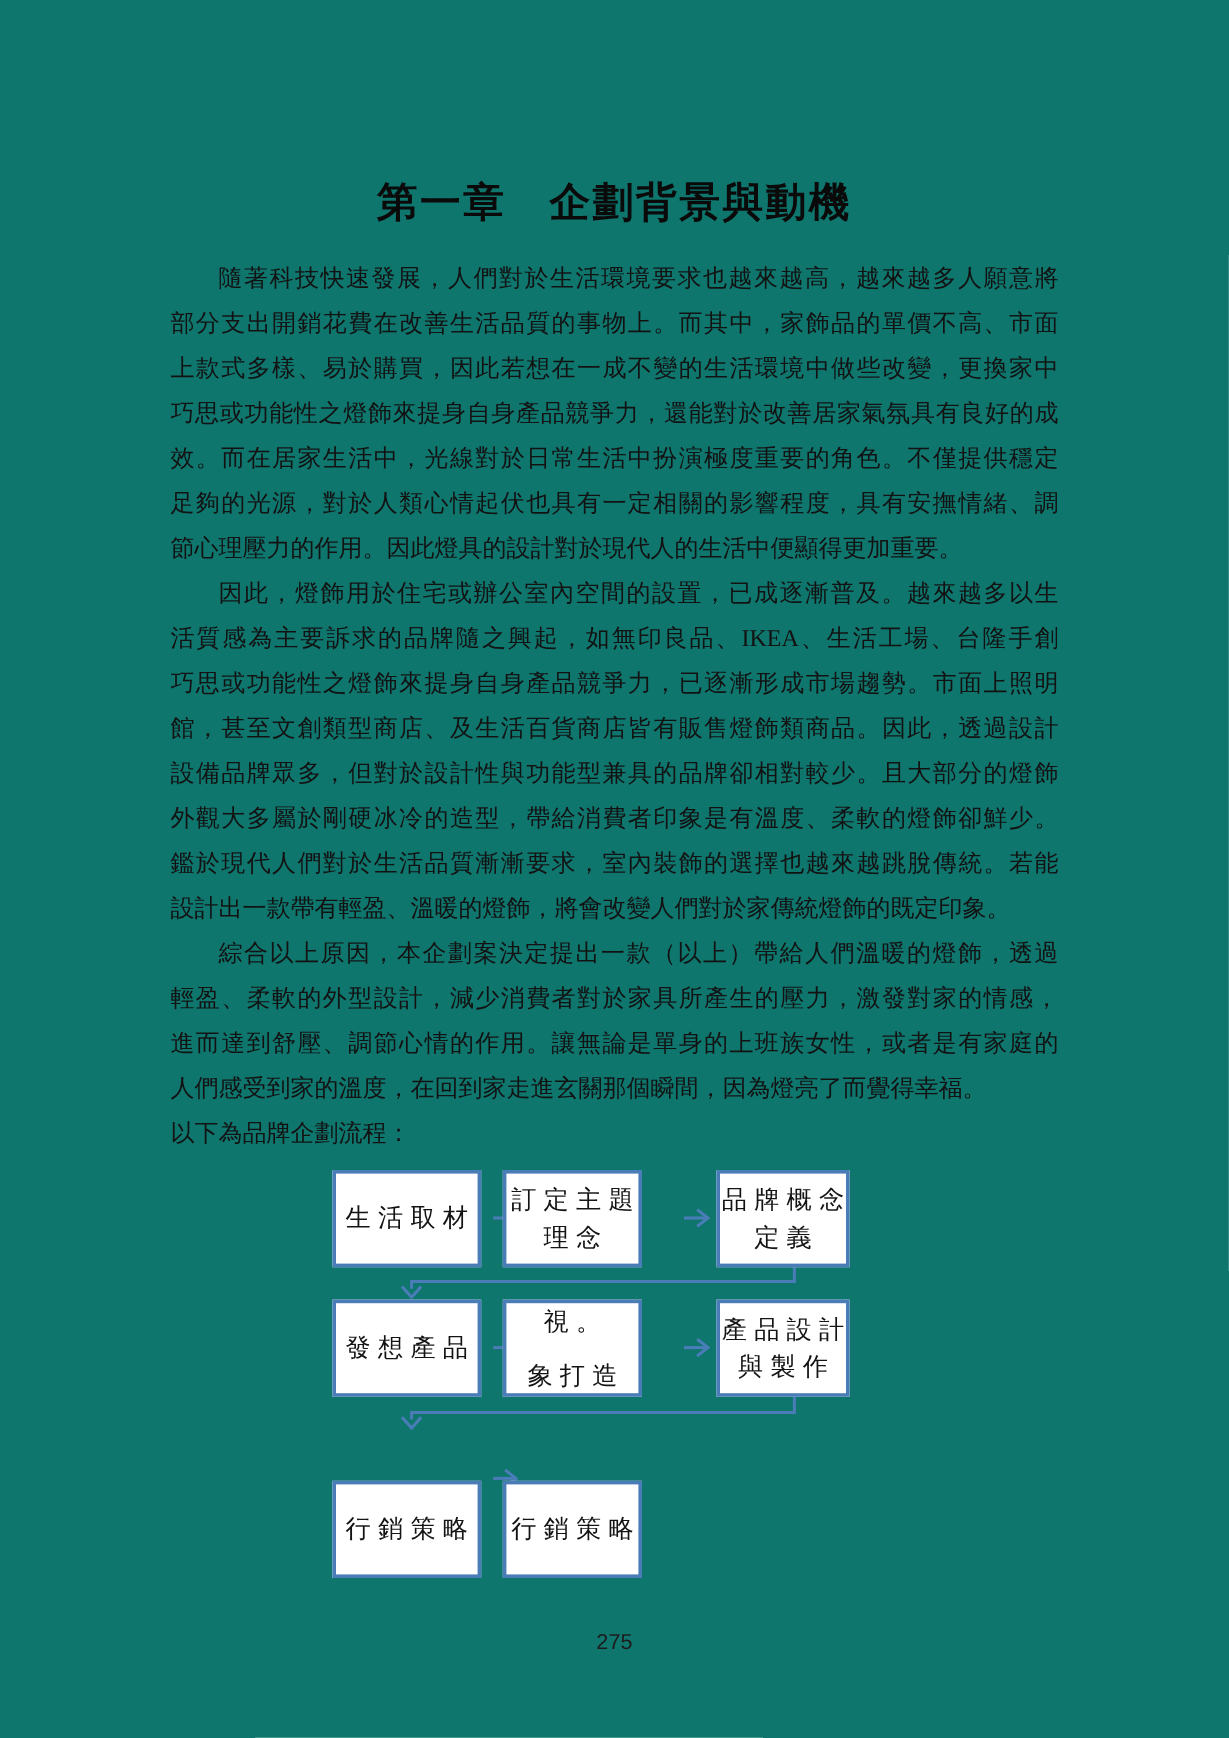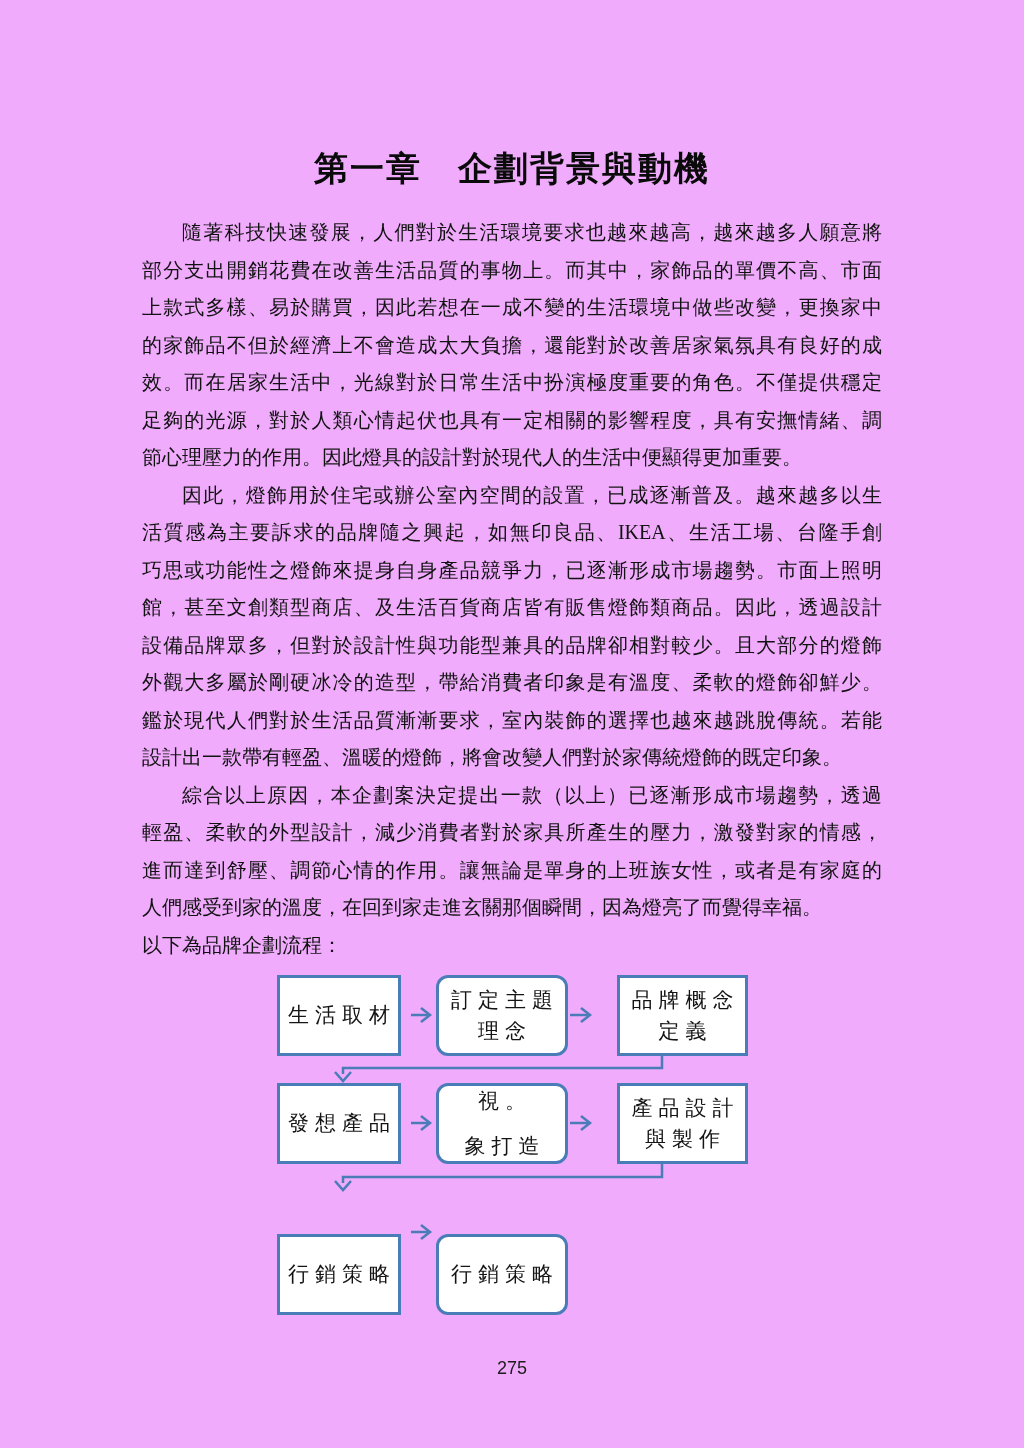--- a/index.html
+++ b/index.html
@@ -1,20 +1,20 @@
 <!DOCTYPE html>
 <html><head>
 <meta charset="utf-8">
 <style>
   html,body { margin:0; padding:0; }
   body {
     width:1024px; height:1448px; background:#ffffff;
     font-family:"Liberation Serif","DejaVu Serif",serif; color:#121212;
   }
-  .page { position:relative; width:1024px; height:1448px; background:#f0abfc; overflow:hidden; }
+  .page { position:relative; width:1024px; height:1448px; background:#0f766e; overflow:hidden; }
 
   .title {
     position:absolute; top:146px; left:0; width:1024px; margin:0;
     text-align:center; font-size:34px; font-weight:600; letter-spacing:2px; color:#0a0a0a;
   }
 
   .body-text { position:absolute; top:214px; left:142px; width:740px; }
   .body-line {
     font-size:20px; height:37.5px; line-height:37.5px;
     text-align:justify; text-align-last:justify; overflow:hidden;
@@ -31,52 +31,52 @@
     display:flex; flex-direction:column; align-items:center; justify-content:center;
     font-size:21px; color:#141414;
   }
   .fbox .bl { line-height:31px; letter-spacing:6px; text-indent:6px; text-align:center; white-space:nowrap; }
   .fbox.wide-gap .bl { line-height:45px; }
 
   .r1 { top:15px;  height:81px; }
   .r2 { top:123px; height:81px; }
   .r3 { top:232px; height:81px;margin-top:42px; }
   .c1 { left:277px; width:124px; }
-  .c2 { left:436px; width:132px;border-radius:12px; }
-  .c3 { left:597px; width:131px;margin-left:20px; }
+  .c2 { left:419px; width:116px; }
+  .c3 { left:597px; width:111px; }
 
   .page-number {
     position:absolute; top:1358px; left:0; width:1024px; text-align:center;
     font-family:"Liberation Sans","DejaVu Sans",sans-serif; font-size:18px; color:#1c1c1c;
   }
 </style>
 </head>
 <body>
 
 <div class="page">
 
   <h1 class="title">第一章　企劃背景與動機</h1>
 
   <div class="body-text">
     <div class="body-line p-start">隨著科技快速發展，人們對於生活環境要求也越來越高，越來越多人願意將</div>
     <div class="body-line">部分支出開銷花費在改善生活品質的事物上。而其中，家飾品的單價不高、市面</div>
     <div class="body-line">上款式多樣、易於購買，因此若想在一成不變的生活環境中做些改變，更換家中</div>
-    <div class="body-line">的家飾品不但於經濟上不會造成太大負擔，還能對於改善居家氣氛具有良好的成</div>
+    <div class="body-line">巧思或功能性之燈飾來提身自身產品競爭力，還能對於改善居家氣氛具有良好的成</div>
     <div class="body-line">效。而在居家生活中，光線對於日常生活中扮演極度重要的角色。不僅提供穩定</div>
     <div class="body-line">足夠的光源，對於人類心情起伏也具有一定相關的影響程度，具有安撫情緒、調</div>
     <div class="body-line p-last">節心理壓力的作用。因此燈具的設計對於現代人的生活中便顯得更加重要。</div>
     <div class="body-line p-start">因此，燈飾用於住宅或辦公室內空間的設置，已成逐漸普及。越來越多以生</div>
     <div class="body-line">活質感為主要訴求的品牌隨之興起，如無印良品、IKEA、生活工場、台隆手創</div>
     <div class="body-line">巧思或功能性之燈飾來提身自身產品競爭力，已逐漸形成市場趨勢。市面上照明</div>
     <div class="body-line">館，甚至文創類型商店、及生活百貨商店皆有販售燈飾類商品。因此，透過設計</div>
     <div class="body-line">設備品牌眾多，但對於設計性與功能型兼具的品牌卻相對較少。且大部分的燈飾</div>
     <div class="body-line">外觀大多屬於剛硬冰冷的造型，帶給消費者印象是有溫度、柔軟的燈飾卻鮮少。</div>
     <div class="body-line">鑑於現代人們對於生活品質漸漸要求，室內裝飾的選擇也越來越跳脫傳統。若能</div>
     <div class="body-line p-last">設計出一款帶有輕盈、溫暖的燈飾，將會改變人們對於家傳統燈飾的既定印象。</div>
-    <div class="body-line p-start">綜合以上原因，本企劃案決定提出一款（以上）已逐漸形成市場趨勢，透過</div>
+    <div class="body-line p-start">綜合以上原因，本企劃案決定提出一款（以上）帶給人們溫暖的燈飾，透過</div>
     <div class="body-line">輕盈、柔軟的外型設計，減少消費者對於家具所產生的壓力，激發對家的情感，</div>
     <div class="body-line">進而達到舒壓、調節心情的作用。讓無論是單身的上班族女性，或者是有家庭的</div>
     <div class="body-line p-last">人們感受到家的溫度，在回到家走進玄關那個瞬間，因為燈亮了而覺得幸福。</div>
     <div class="body-line p-last">以下為品牌企劃流程：</div>
   </div>
 
   <div class="flowchart">
 
     <svg class="connectors" viewBox="0 0 1024 330" fill="none" stroke="#4a7db8" stroke-width="2.5">
 

